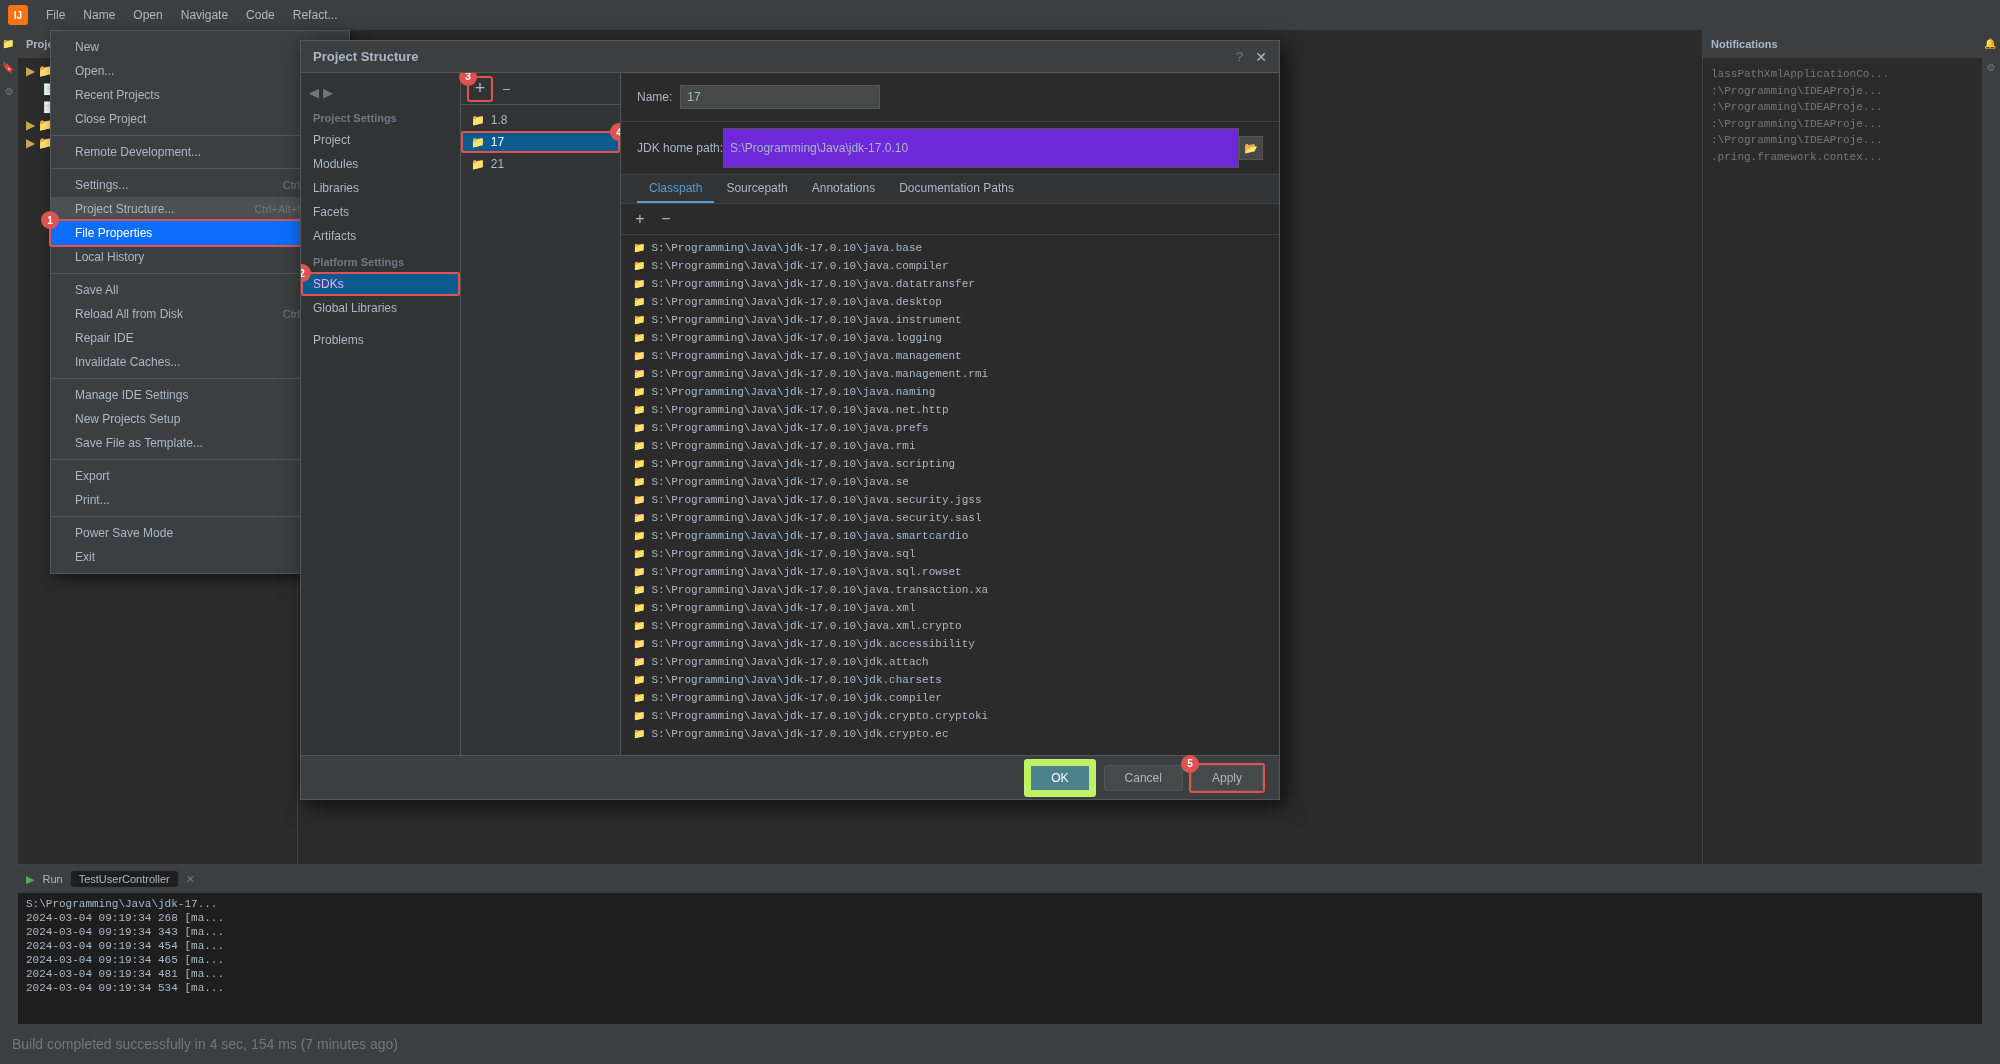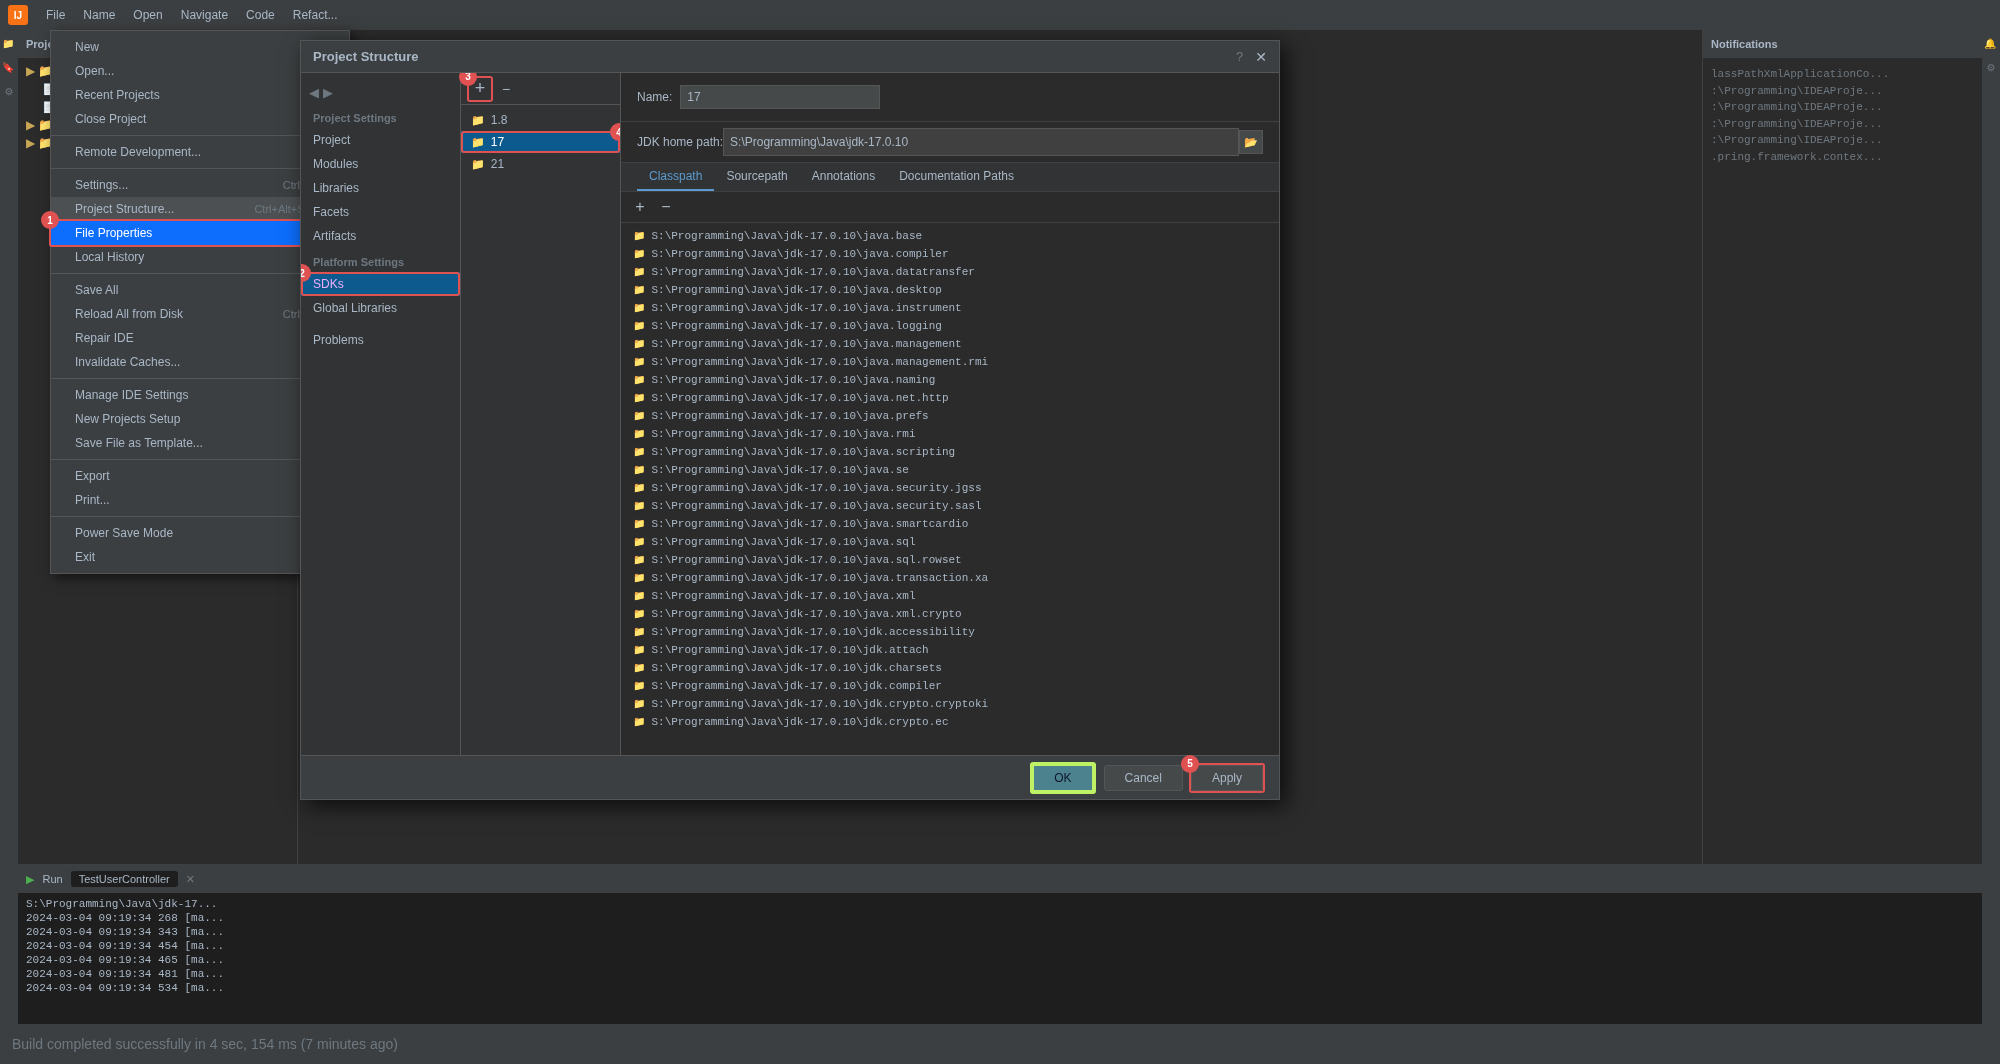--- a/index.html
+++ b/index.html
@@ -318,22 +318,22 @@
       gap: 0;
       border-bottom: 1px solid #404040;
     }
     .sdk-path-label {
       font-size: 12px;
       color: #a9b7c6;
       white-space: nowrap;
     }
     .sdk-path-input {
       flex: 1;
-      height: 28px;
-      background: #404040;
+      height: 40px;
+      background: #6d28d9;
       border: 1px solid #555;
       color: #a9b7c6;
       padding: 4px 6px;
       font-size: 12px;
     }
     .sdk-path-browse {
       width: 24px; height: 24px;
       background: #45494a;
       border: 1px solid #555;
       color: #a9b7c6;
@@ -398,22 +398,22 @@
       gap: 8px;
     }
     .dialog-btn {
       padding: 5px 20px;
       font-size: 12px;
       cursor: pointer;
       border-radius: 3px;
     }
     .btn-ok {
       background: #4c818e;
-      border: 4px solid #bef264;
-      color: #0f172a;
+      border: 7px solid #bef264;
+      color: #ffffff;
     }
     .btn-cancel {
       background: #45494a;
       border: 1px solid #555;
       color: #a9b7c6;
     }
     .btn-apply {
       background: #45494a;
       border: 1px solid #555;
       color: #a9b7c6;

